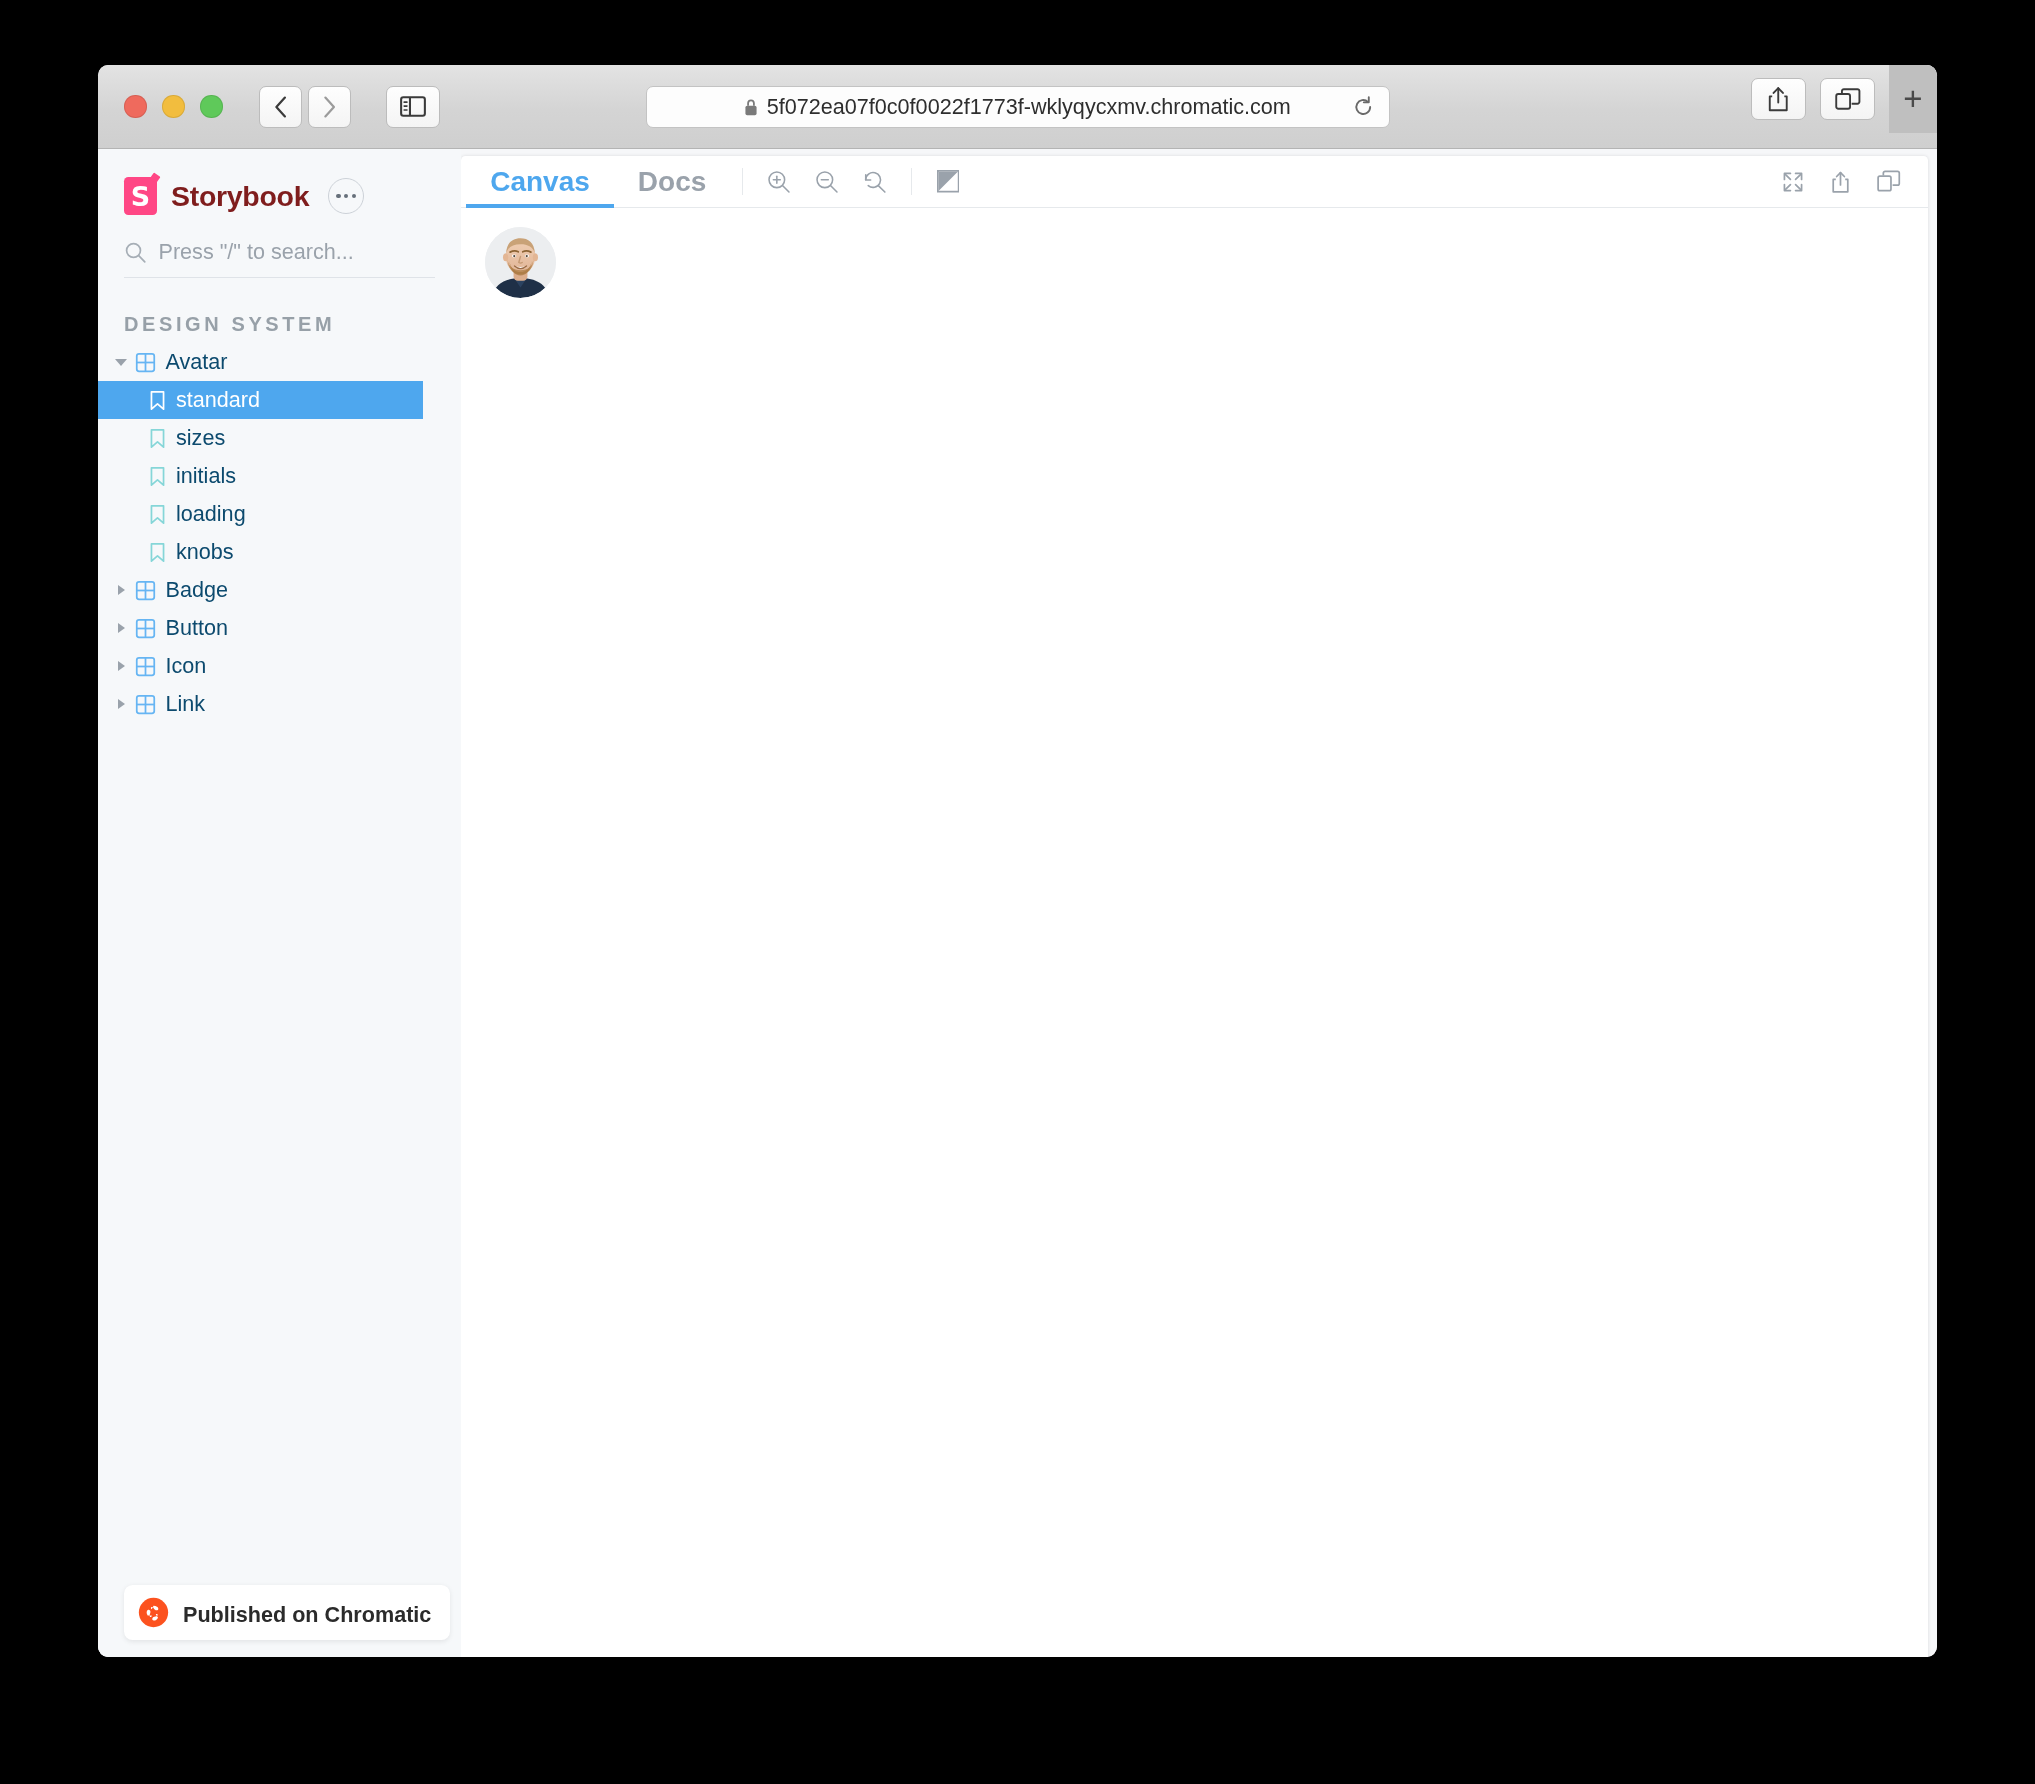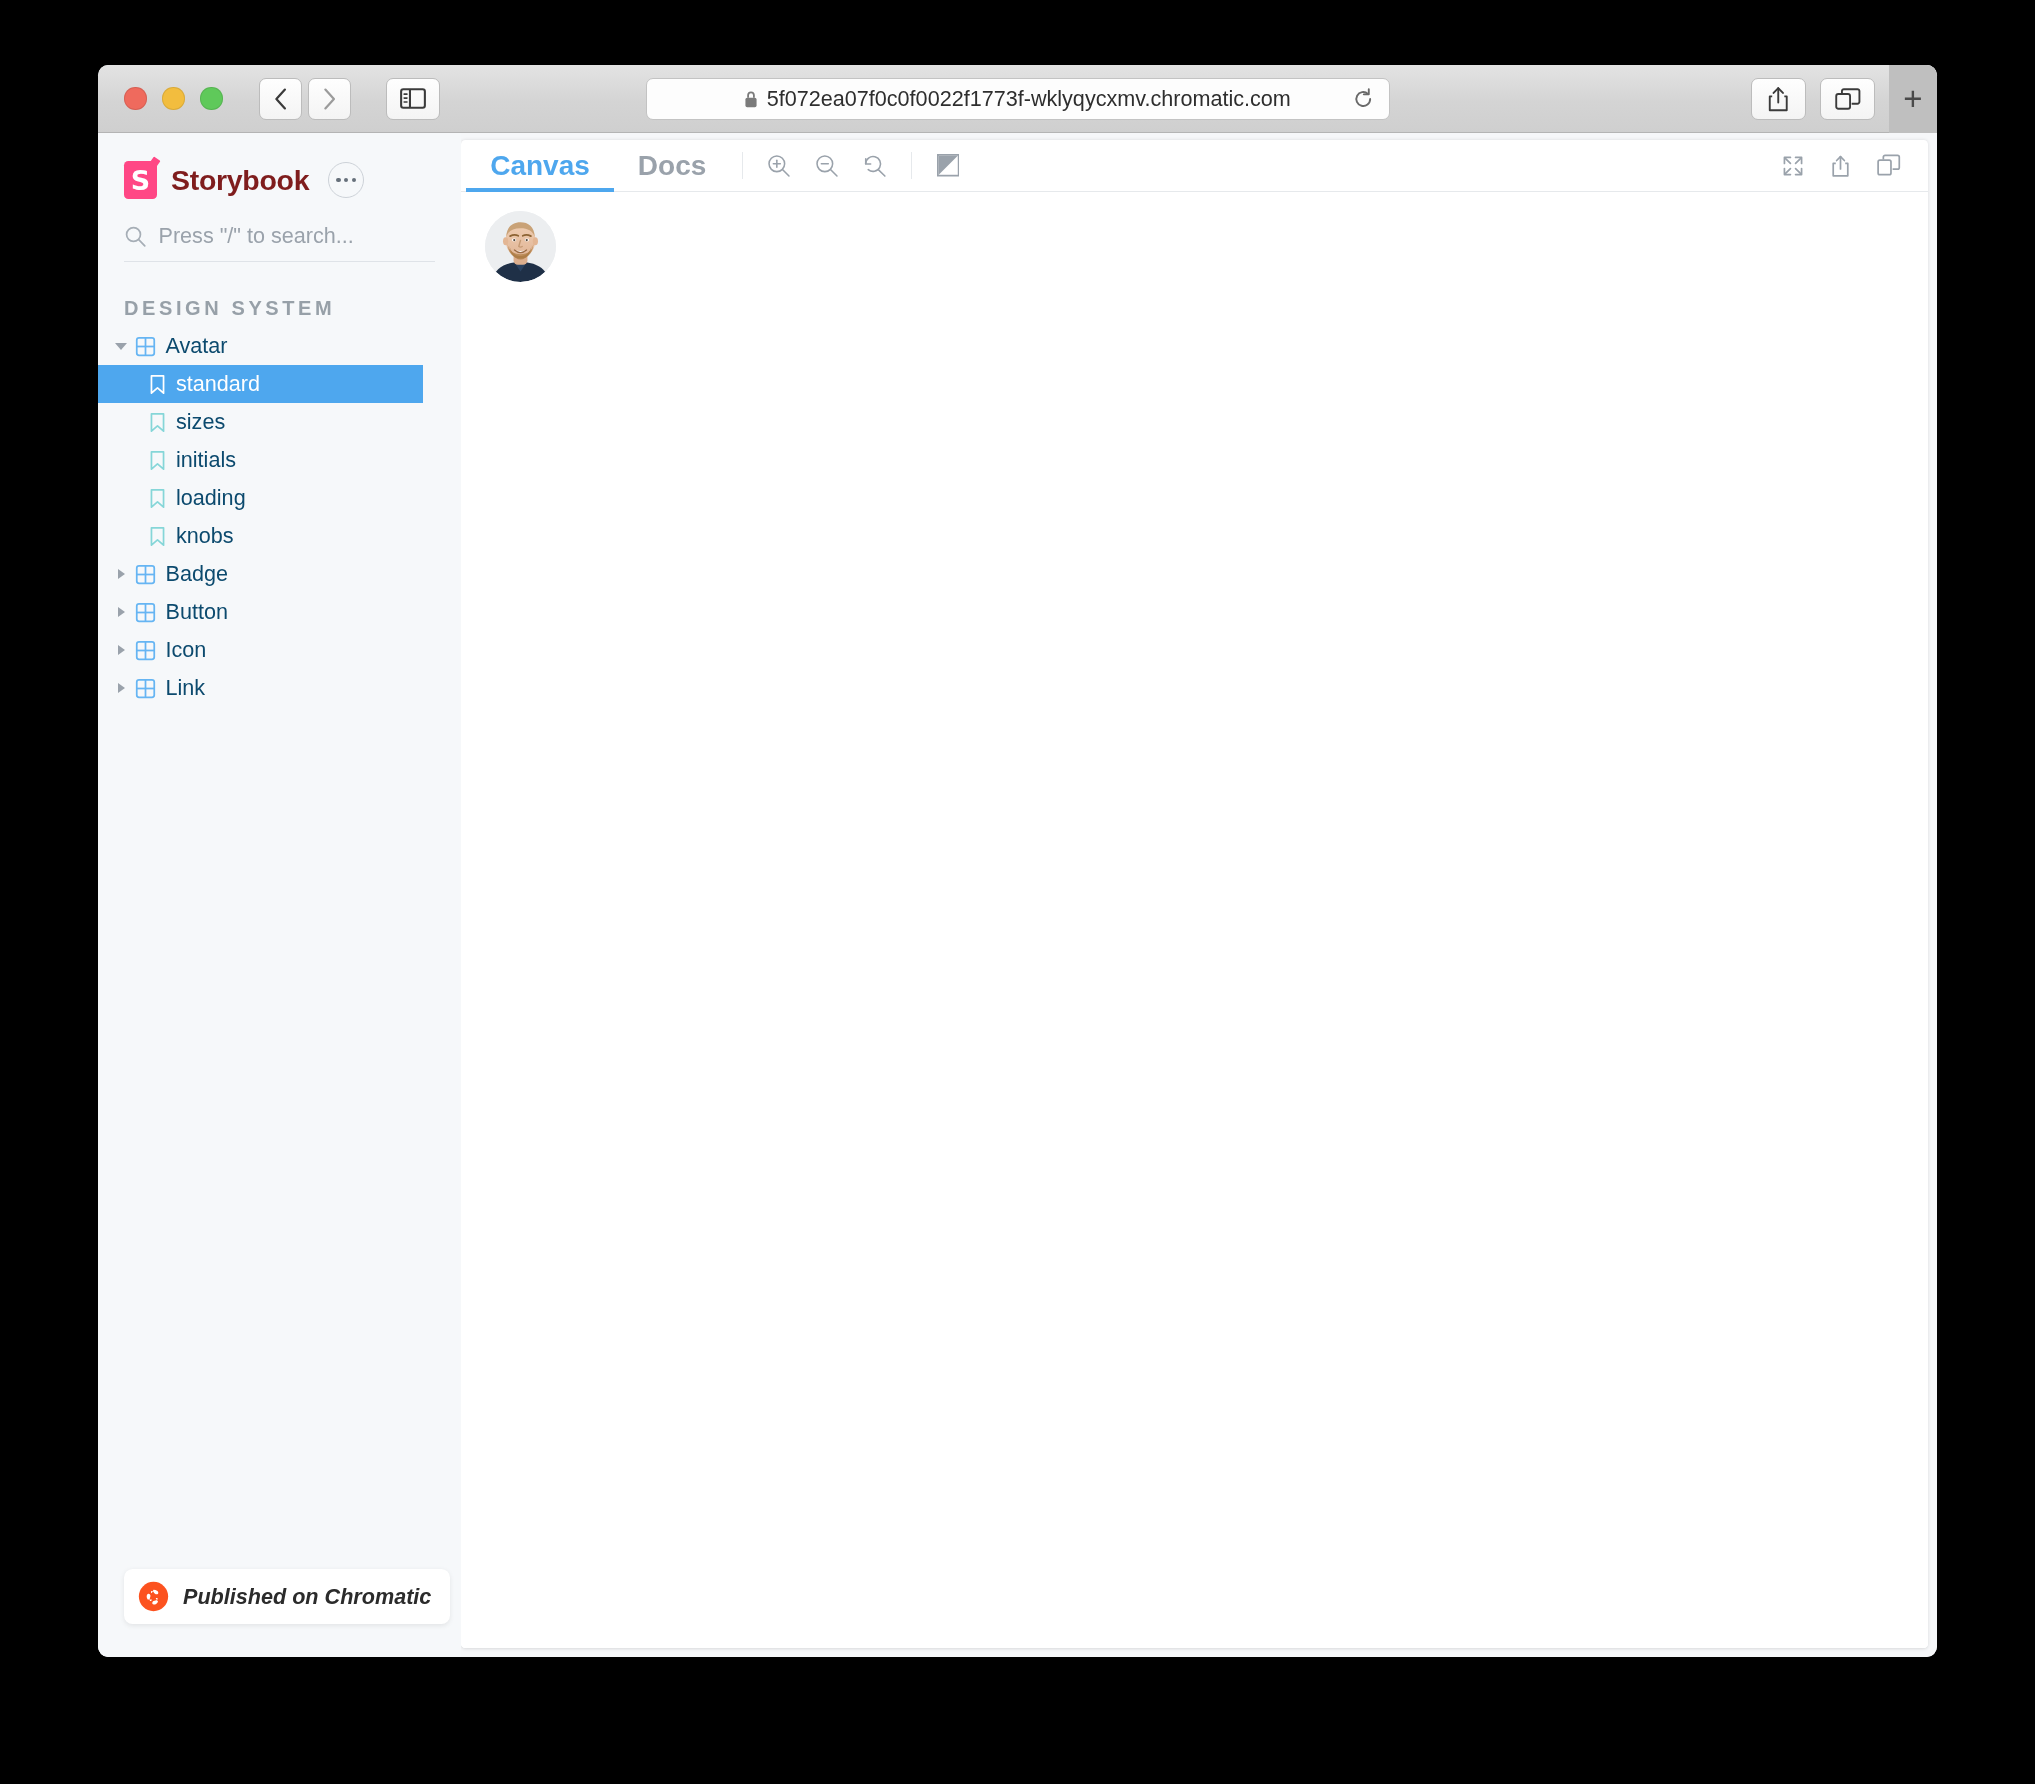--- a/index.html
+++ b/index.html
@@ -17,21 +17,21 @@
     width: 1839px; height: 1592px;
     border-radius: 10.4px;
     background: #f6f7f9;
     box-shadow: 0 19px 52px rgba(0,0,0,0.55);
     overflow: hidden;
   }
 
   
   .titlebar {
     position: relative;
-    height: 68px;
+    height: 84px;
     background: linear-gradient(to bottom, #e3e3e3 0%, #d4d4d4 55%, #cfcfcf 100%);
     border-bottom: 0.9px solid #b4b4b4;
     display: flex;
     align-items: center;
   }
   .traffic {
     display: flex; gap: 15.6px;
     margin-left: 26px;
   }
   .dot { width: 22.5px; height: 22.5px; border-radius: 50%; }
@@ -172,27 +172,26 @@
   .node.selected {
     background: #4ea7ee;
     margin-left: -12px; padding-left: 59px;
     width: 337px;
     color: #fff; font-weight: 400;
   }
 
   .chromatic-badge {
     position: absolute;
     left: 26px; bottom: 33px;
-    display: flex; align-items: center;
+    display: flex; align-items: flex-end;
     background: #fff;
     border-radius: 8.6px;
     padding: 12px 19px 12px 14px;
     box-shadow: 0 1.7px 5.2px rgba(0,0,0,0.08);
     cursor: pointer;
-    font-style: italic;
   }
   .chromatic-badge .cname {
     margin-left: 14px; font-size: 21.6px; font-weight: 700; color: #2b2b2b;
   }
 
   
   .canvas-panel {
     flex: 1;
     margin: 7px 8.6px 8.6px 0;
     background: #fff;

